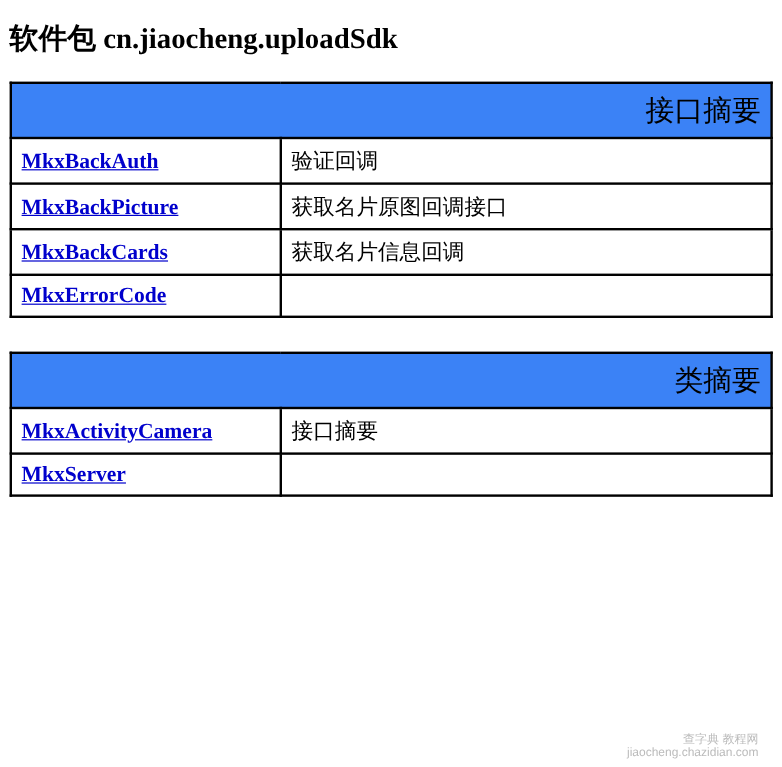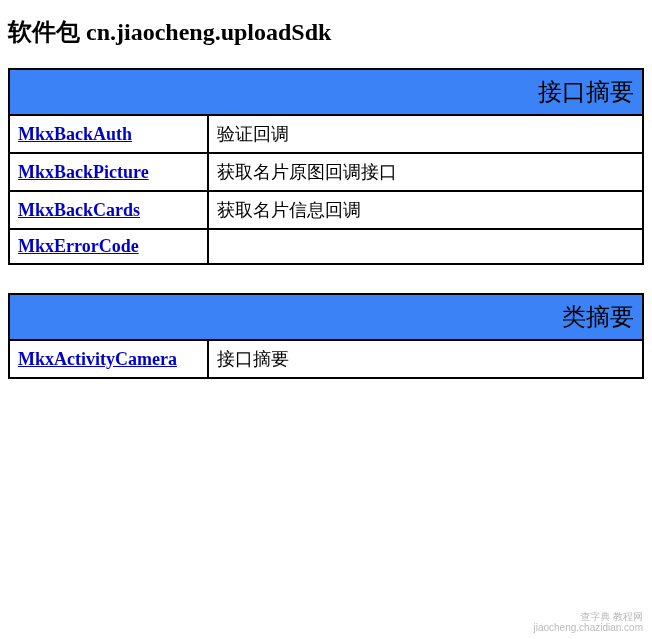--- a/index.html
+++ b/index.html
@@ -32,30 +32,30 @@
       padding: 6px 8px;
       border: 2px solid #000000;
     }
     table.summary td {
       border: 2px solid #000000;
       padding: 6px 8px;
       font-size: 18px;
       vertical-align: middle;
     }
     table.summary td.name-col {
-      width: 199px;
+      width: 225px;
     }
     a.link {
       color: #0000cc;
       text-decoration: underline;
       font-weight: bold;
     }
     .watermark {
       position: fixed;
-      right: 9px;
+      right: 20px;
       bottom: 6px;
       font-size: 10px;
       color: #bbb;
       text-align: right;
       line-height: 1.1;
       font-family: sans-serif;
     }
   </style>
 </head>
 <body>
@@ -88,19 +88,23 @@
 
 <table class="summary">
   <tbody>
       <tr>
     <th class="header" colspan="2">类摘要</th>
   </tr>
   <tr>
     <td class="name-col"><a class="link" href="#">MkxActivityCamera</a></td>
     <td>接口摘要</td>
   </tr>
+  <tr>
+    <td class="name-col"><a class="link" href="#">MkxServer</a></td>
+    <td></td>
+  </tr>
 </tbody>
   </table>
 
 <div class="watermark">
   <div>查字典 教程网</div>
   <div>jiaocheng.chazidian.com</div>
 </div>
 
 </body></html>

